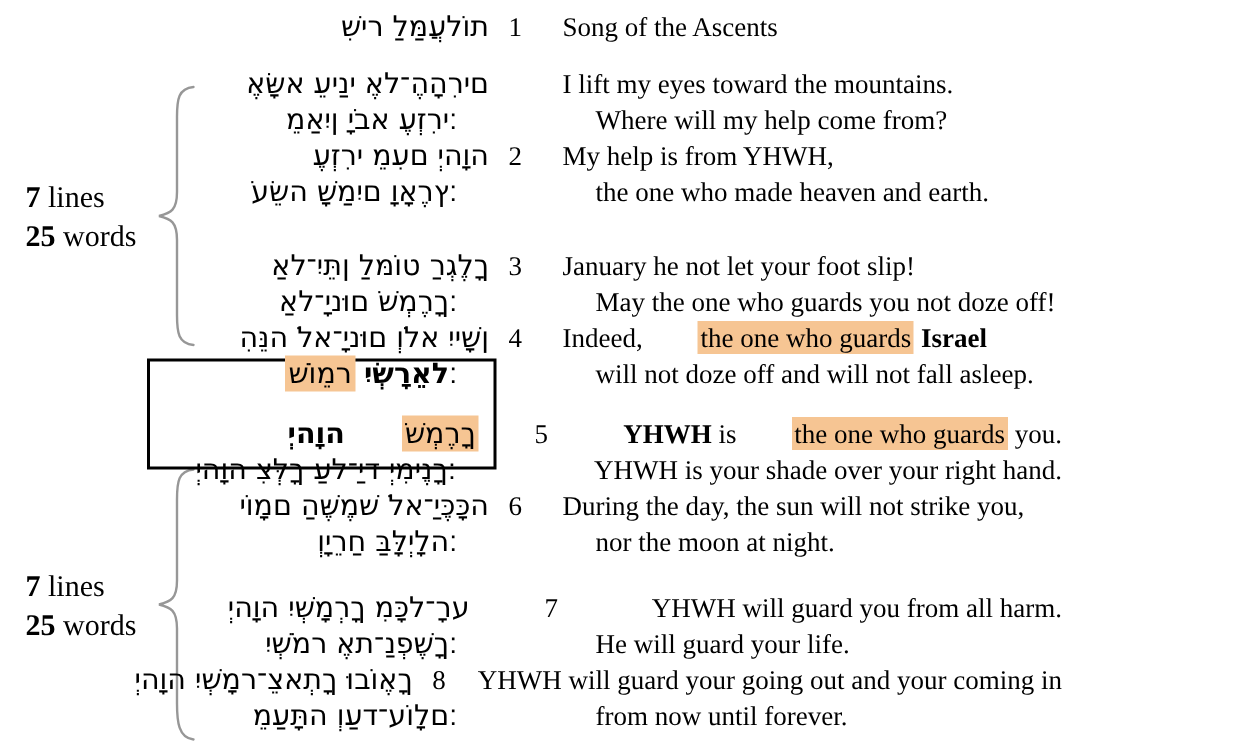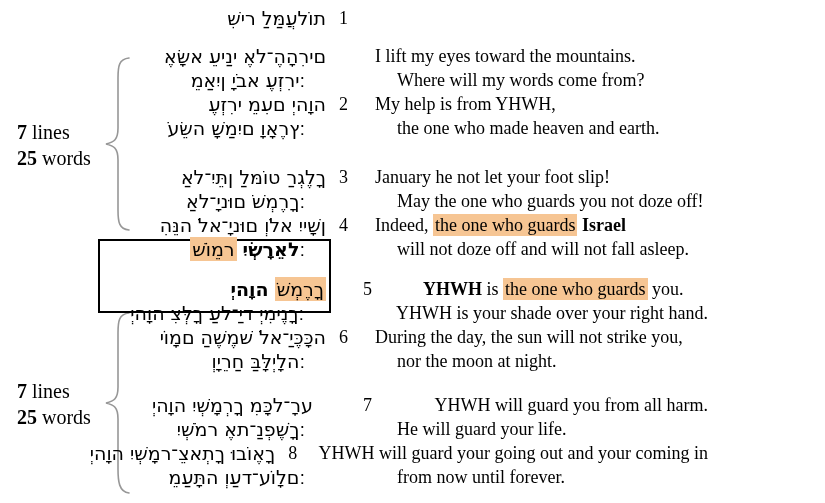--- a/index.html
+++ b/index.html
@@ -11,21 +11,21 @@
   .row { display:flex; line-height:24px; }
   .heb {
     width:326px; text-align:right; box-sizing:border-box;
     direction:ltr; unicode-bidi:bidi-override;
     font-family:"DejaVu Serif","DejaVu Sans", serif; font-size:19px;
   }
   .heb.ind { padding-right:21px; }
   .vnum { width:49px; box-sizing:border-box; padding-left:13px; font-size:18px; }
   .eng { flex:1; font-size:18px; white-space:nowrap; }
   .eng.ind { padding-left:22px; }
-  .hl { background:var(--hl,#f6c593); padding:1px 2px; }
+  .hl { background:var(--hl,#f6c593); padding:1px 2px;margin-left:32px; }
   .b { font-weight:700; }
   .count-label { position:absolute; left:17px; font-size:20px; line-height:26px; white-space:nowrap; }
   #label1 { top:119px; }
   #label2 { top:378px; }
   .brace { position:absolute; left:98px; }
   #brace1 { top:56px; }
   #brace2 { top:311px; }
   .emph-box {
     position:absolute; left:98px; top:239px; width:229px; height:70px;
     border:2px solid #000; background:transparent;
@@ -51,30 +51,31 @@
   <svg class="brace" id="brace2" width="36" height="186" viewBox="0 0 36 186">
     <path d="M31 2 C21 3 20 10 20 22 L20 76 C20 88 16 90 8 92 C16 94 20 96 20 108 L20 158 C20 170 21 181 31 182" fill="none" stroke="#979797" stroke-width="1.6" stroke-linecap="round"></path>
   </svg>
 
   <div class="emph-box"></div>
 
   <div class="poem" id="poem">
       <div class="row">
         <div class="heb"><span>שִׁיר לַמַּעֲלוֹת</span></div>
         <div class="vnum">1</div>
+        <div class="eng"><span>Song of the Ascents</span></div>
       </div>
       <div class="row" style="margin-top: 14px;">
         <div class="heb"><span>אֶשָּׂא עֵינַי אֶל־הֶהָרִים</span></div>
         <div class="vnum"></div>
         <div class="eng"><span>I lift my eyes toward the mountains.</span></div>
       </div>
       <div class="row">
         <div class="heb ind"><span>מֵאַיִן יָבֹא עֶזְרִי׃</span></div>
         <div class="vnum"></div>
-        <div class="eng ind"><span>Where will my words come from?</span></div>
+        <div class="eng ind"><span>Where will my help come from?</span></div>
       </div>
       <div class="row">
         <div class="heb"><span>עֶזְרִי מֵעִם יְהוָה</span></div>
         <div class="vnum">2</div>
         <div class="eng"><span>My help is from YHWH,</span></div>
       </div>
       <div class="row">
         <div class="heb ind"><span>עֹשֵׂה שָׁמַיִם וָאָרֶץ׃</span></div>
         <div class="vnum"></div>
         <div class="eng ind"><span>the one who made heaven and earth.</span></div>

